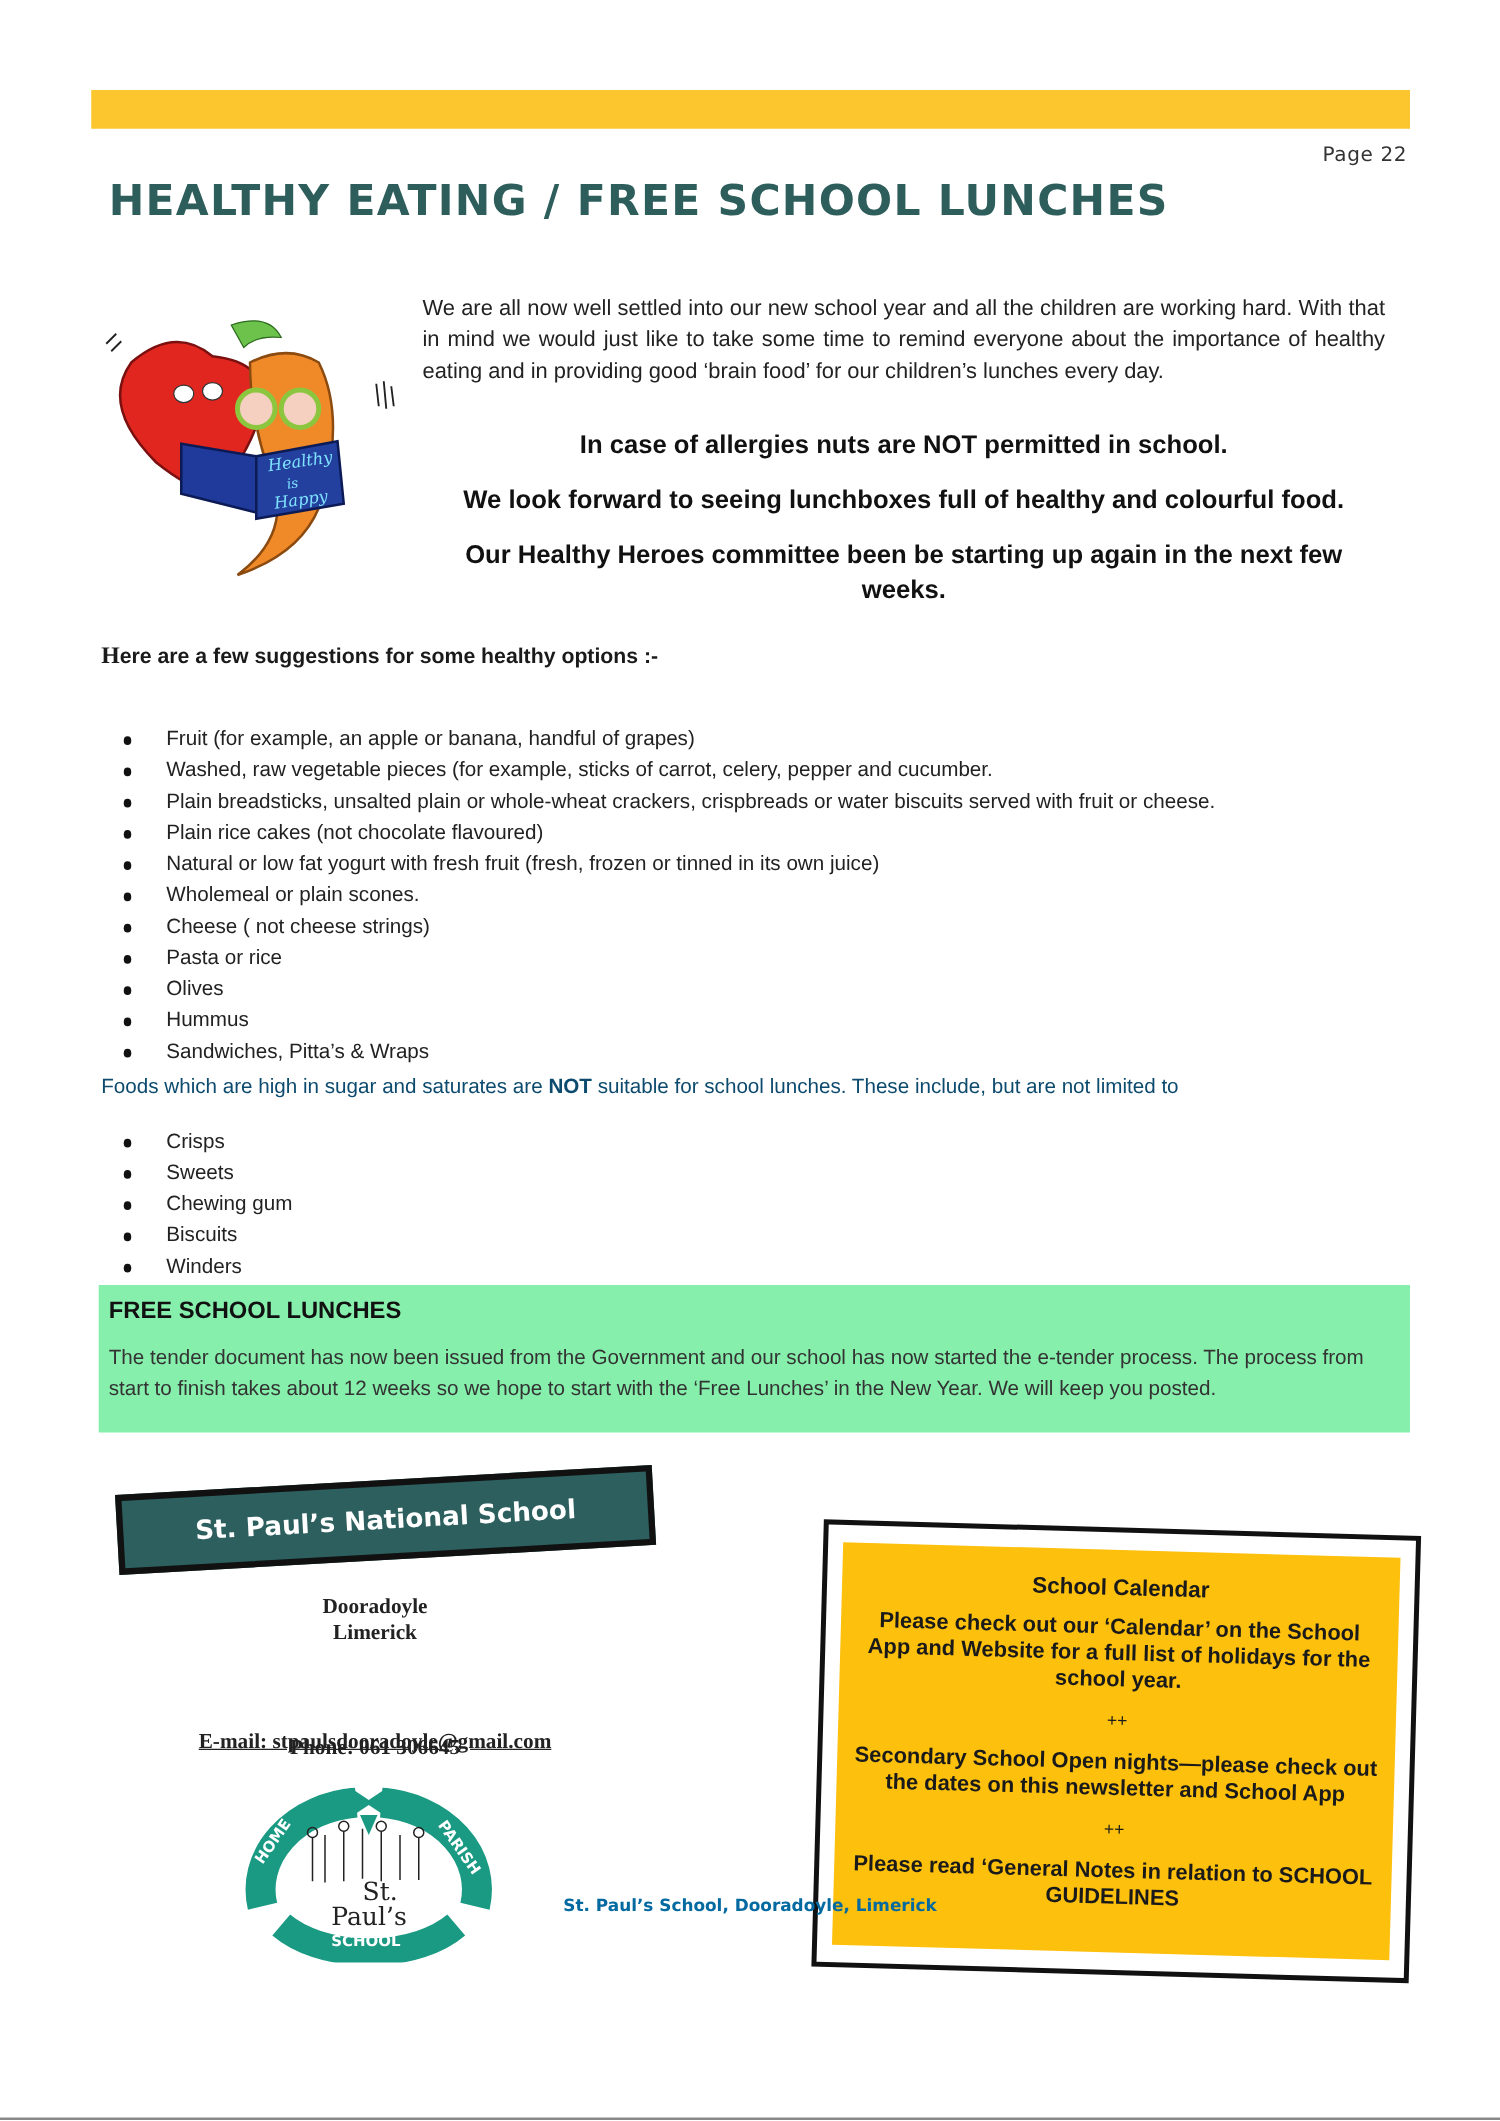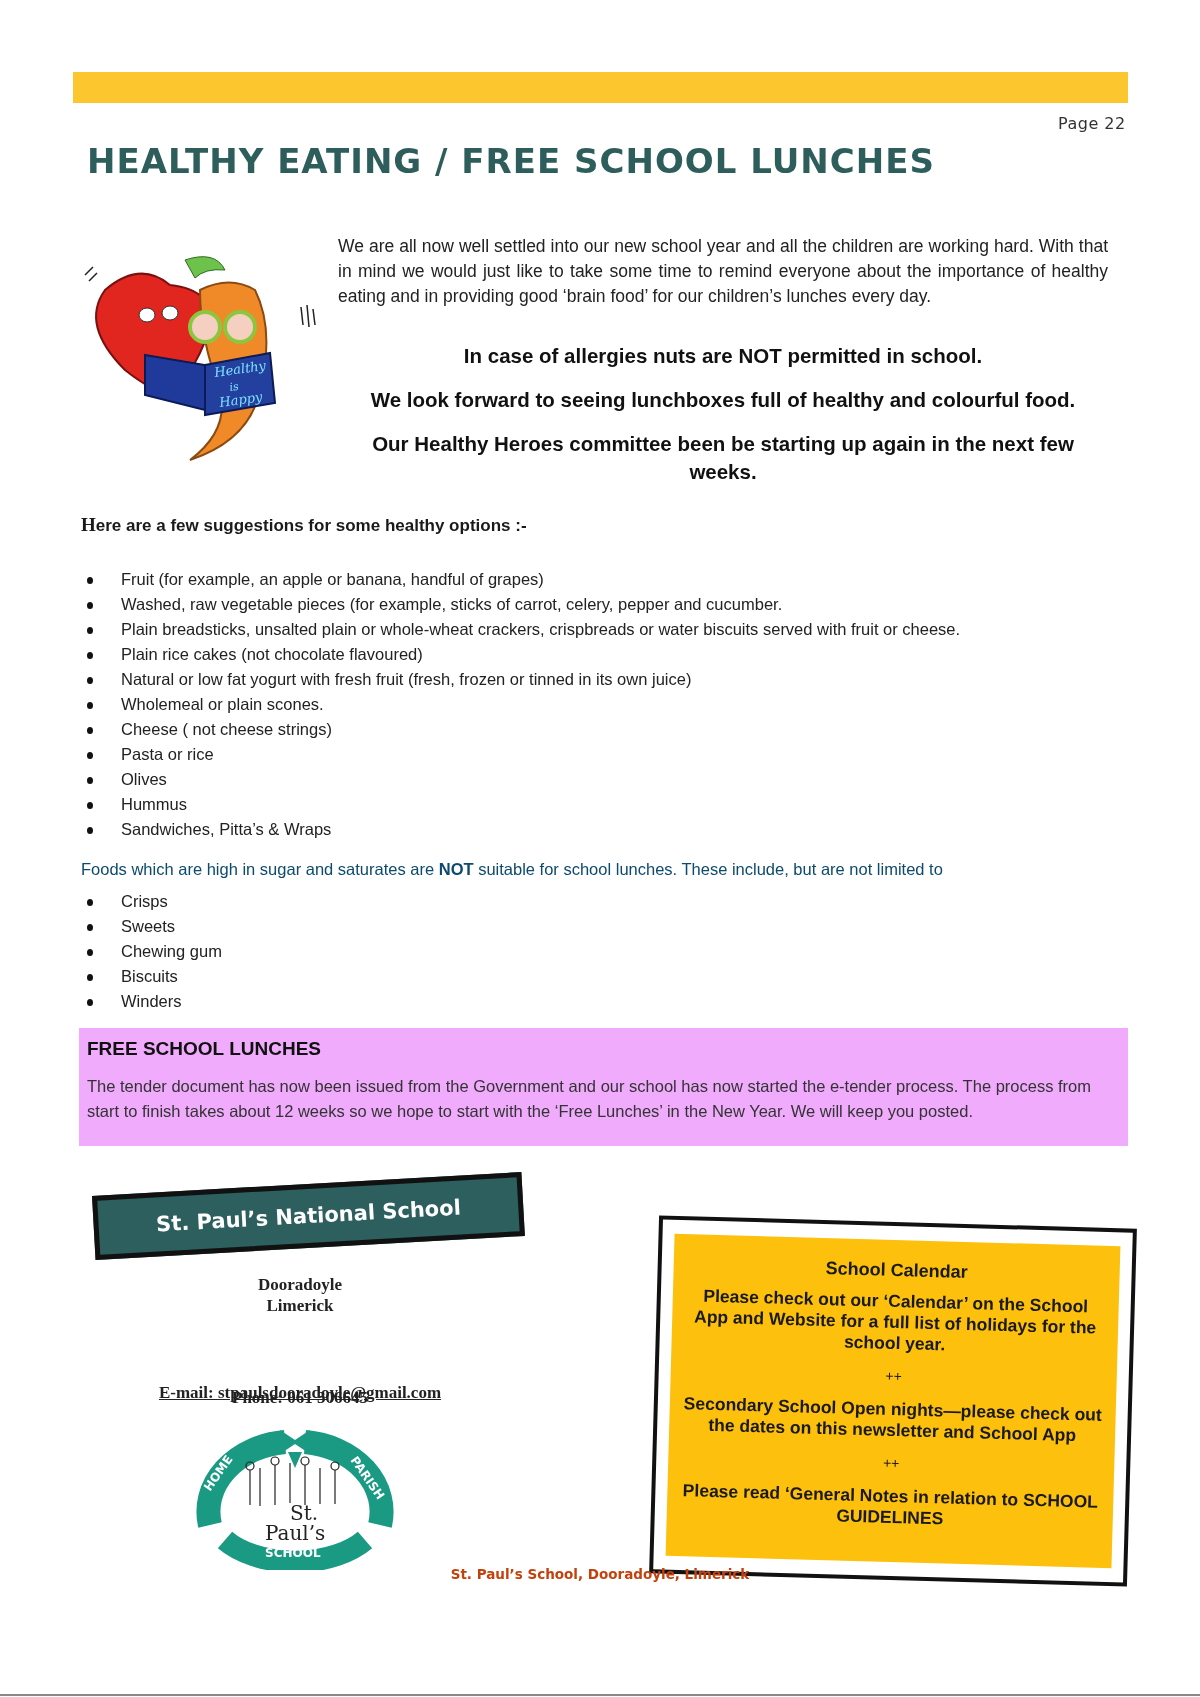--- a/index.html
+++ b/index.html
@@ -34,36 +34,36 @@
     }
     .c1 { top: 342px; }
     .c2 { top: 386px; }
     .c3 { top: 430px; }
     .suggest-heading {
       position: absolute; left: 81px; top: 514px; margin: 0;
       font-family: "Liberation Serif", serif; font-size: 19px; font-weight: bold;
     }
     .suggest-heading .rest { font-family: "Liberation Sans", sans-serif; font-size: 17px; }
     ul.bullets {
-      position: absolute; left: 81px; margin: 4px; padding: 0; list-style: none;
+      position: absolute; left: 81px; margin: 16px; padding: 0; list-style: none;
       font-size: 16.5px; color: #222;
     }
     ul.bullets li { height: 25px; line-height: 25px; position: relative; padding-left: 36px; }
     ul.bullets li::before {
       content: ""; position: absolute; left: 2px; top: 10px; width: 6px; height: 7px;
       border-radius: 50%; background: #111;
     }
     .healthy-list { top: 563px; }
     .not-suitable {
       position: absolute; left: 81px; top: 860px; margin: 0; font-size: 16.5px; color: #0c4a6e;
     }
     .bad-list { top: 885px; }
     .free-box {
       position: absolute; left: 79px; top: 1028px; width: 1049px; height: 118px;
-      background: #f0abfc;
+      background: #86efac;
     }
     .free-box h2 {
       margin: 0; position: absolute; left: 8px; top: 10px; font-size: 19px; font-weight: bold; color: #111;
     }
     .free-box p {
       margin: 0; position: absolute; left: 8px; top: 46px; width: 1040px;
       font-size: 16.5px; line-height: 25px; color: #333;
     }
     .school-banner {
       position: absolute; left: 92px; top: 1196px; width: 420px; height: 54px;
@@ -88,22 +88,22 @@
     }
     .calendar-inner {
       position: absolute; left: 12px; top: 14px; right: 12px; bottom: 14px;
       background: #fdc00d; text-align: center; font-weight: bold; color: #1a1a1a;
       font-size: 17.5px; line-height: 21px; padding-top: 20px; box-sizing: border-box;
     }
     .calendar-inner .cal-title { font-size: 18px; margin-bottom: 10px; }
     .calendar-inner .sep { font-weight: normal; font-size: 14px; margin: 12px 0; }
     .calendar-inner p { margin: 0 12px; }
     .footer {
-      position: absolute; left: 0; width: 1200px; top: 1566px; text-align: center;
-      font-family: "DejaVu Sans", sans-serif; font-weight: bold; font-size: 13.5px; color: #c2410c;
+      position: absolute; left: 0; width: 1200px; top: 1517px; text-align: center;
+      font-family: "DejaVu Sans", sans-serif; font-weight: bold; font-size: 13.5px; color: #0369a1;
     }
     .bottom-line { position: absolute; left: 0; top: 1694px; width: 1200px; height: 2px; background: #888; }
   </style>
 </head>
 <body>
 
 <div class="top-bar"></div>
 <div class="page-num">Page 22</div>
 <h1 class="title">HEALTHY EATING / FREE SCHOOL LUNCHES</h1>
 

